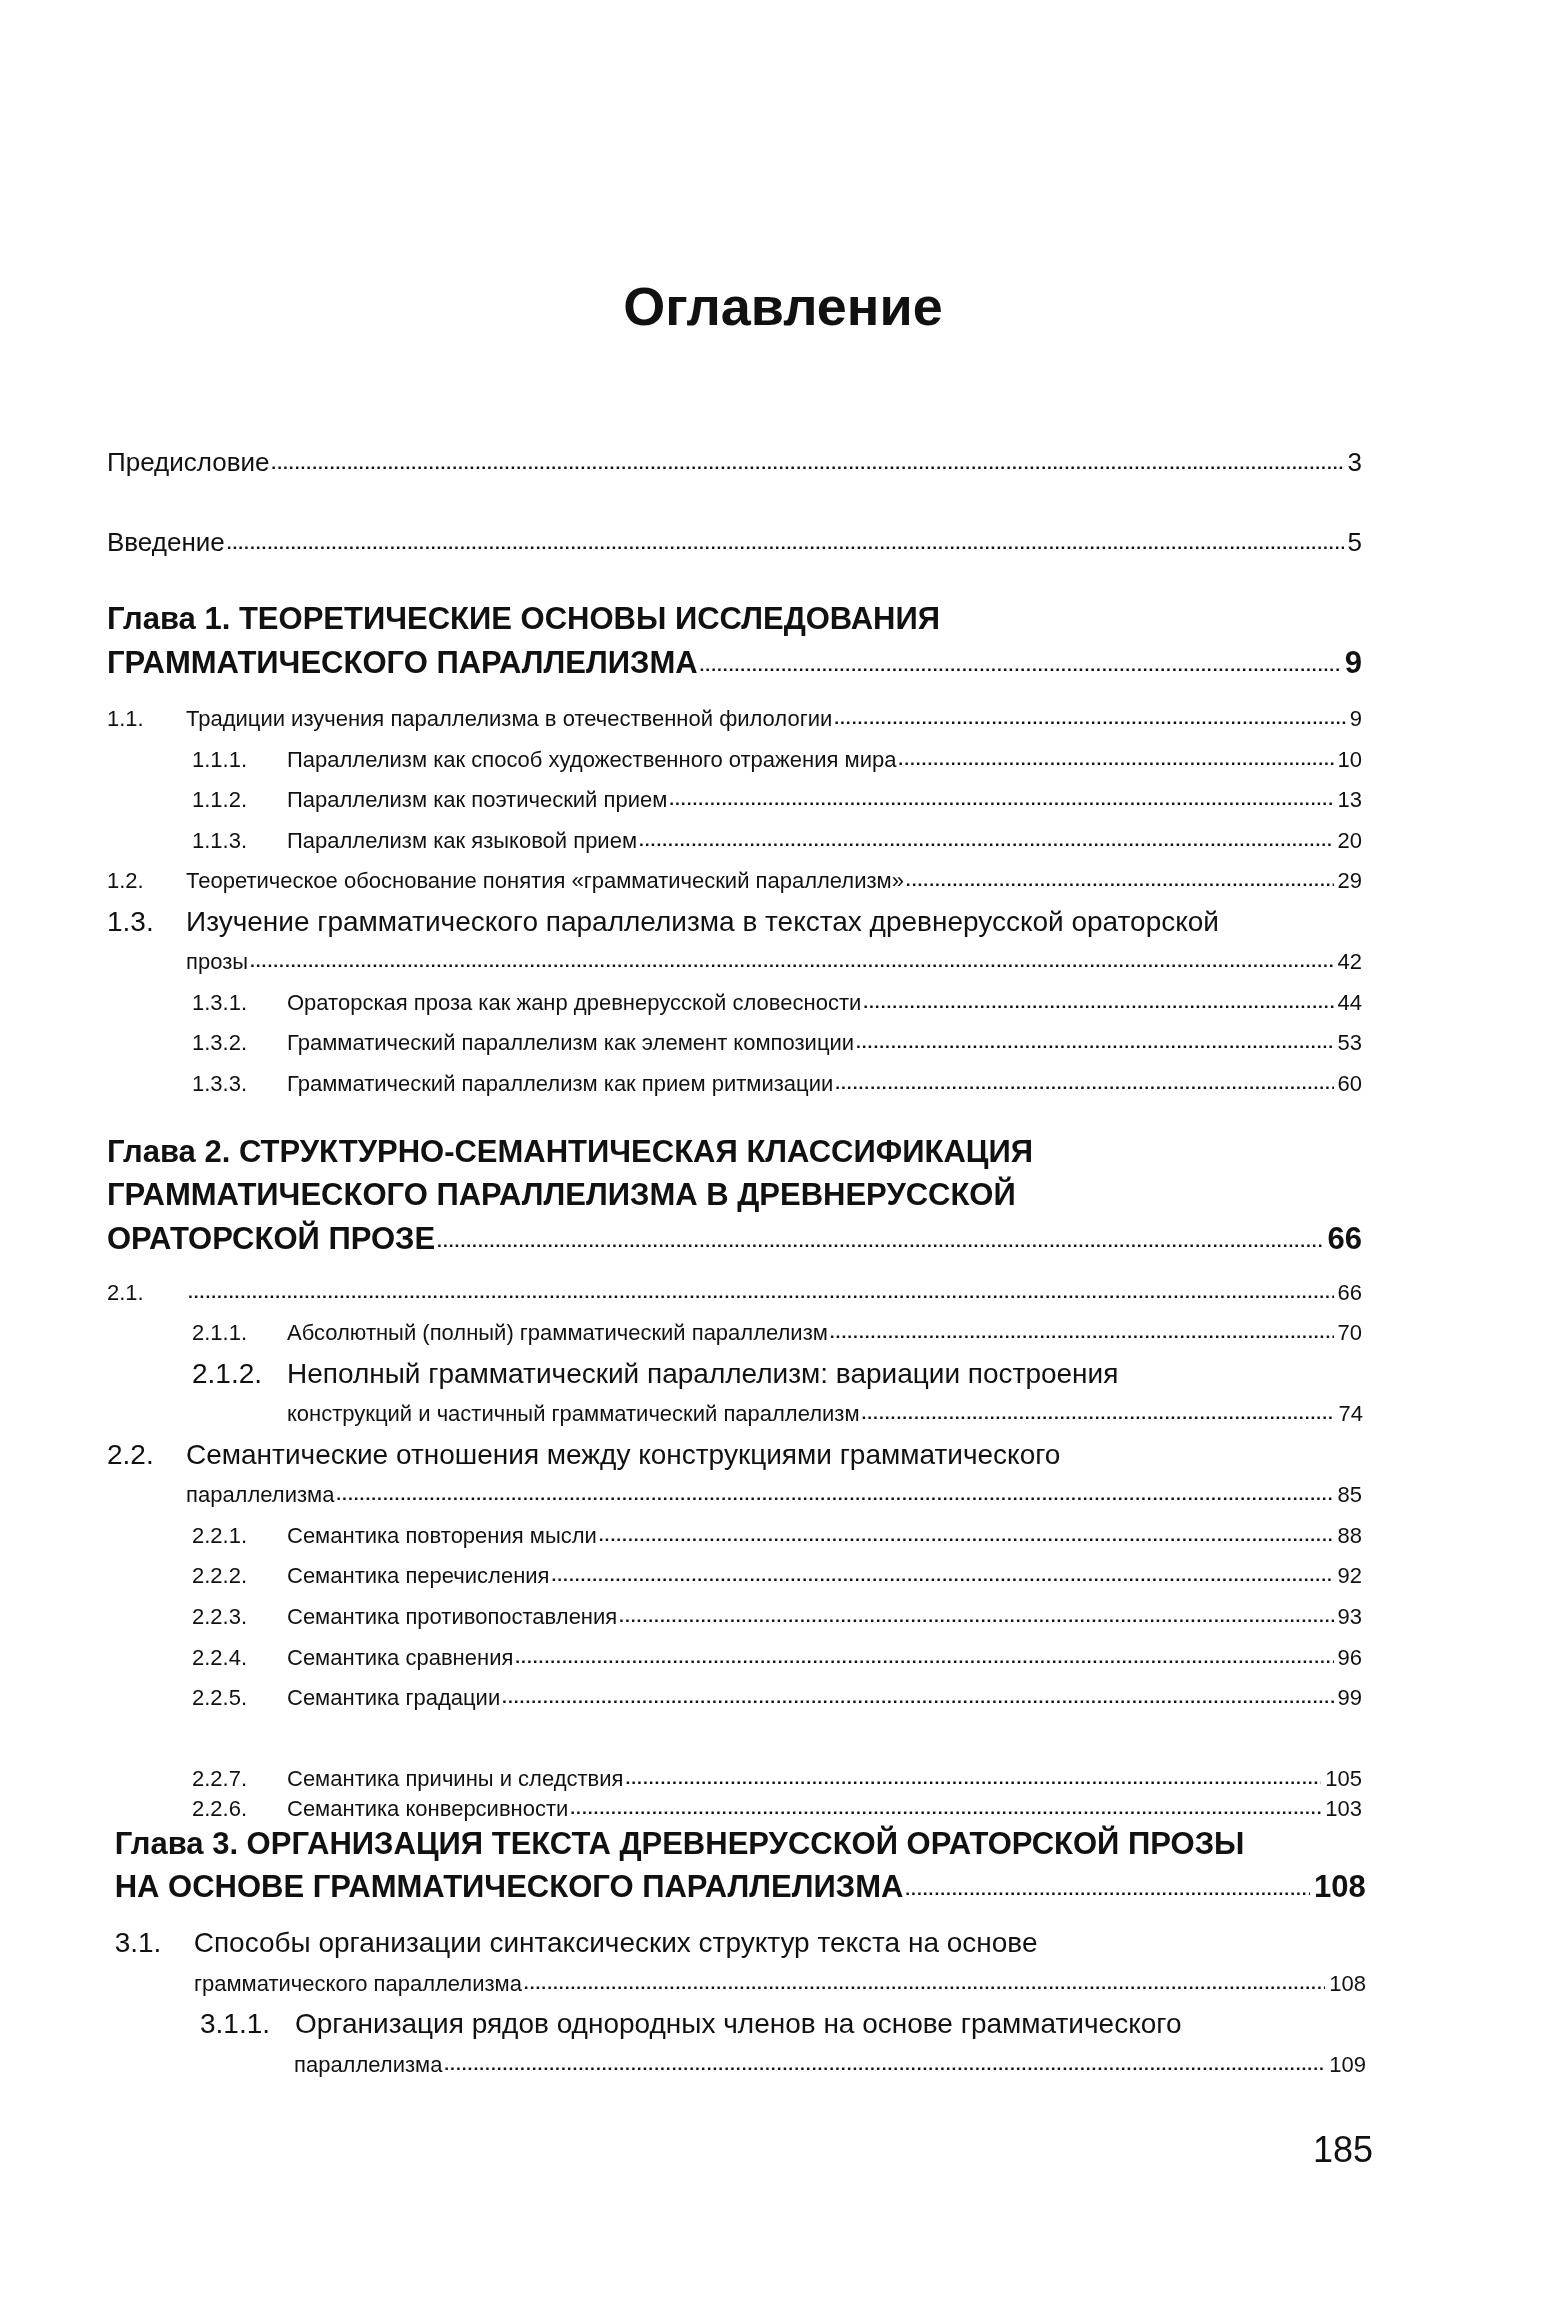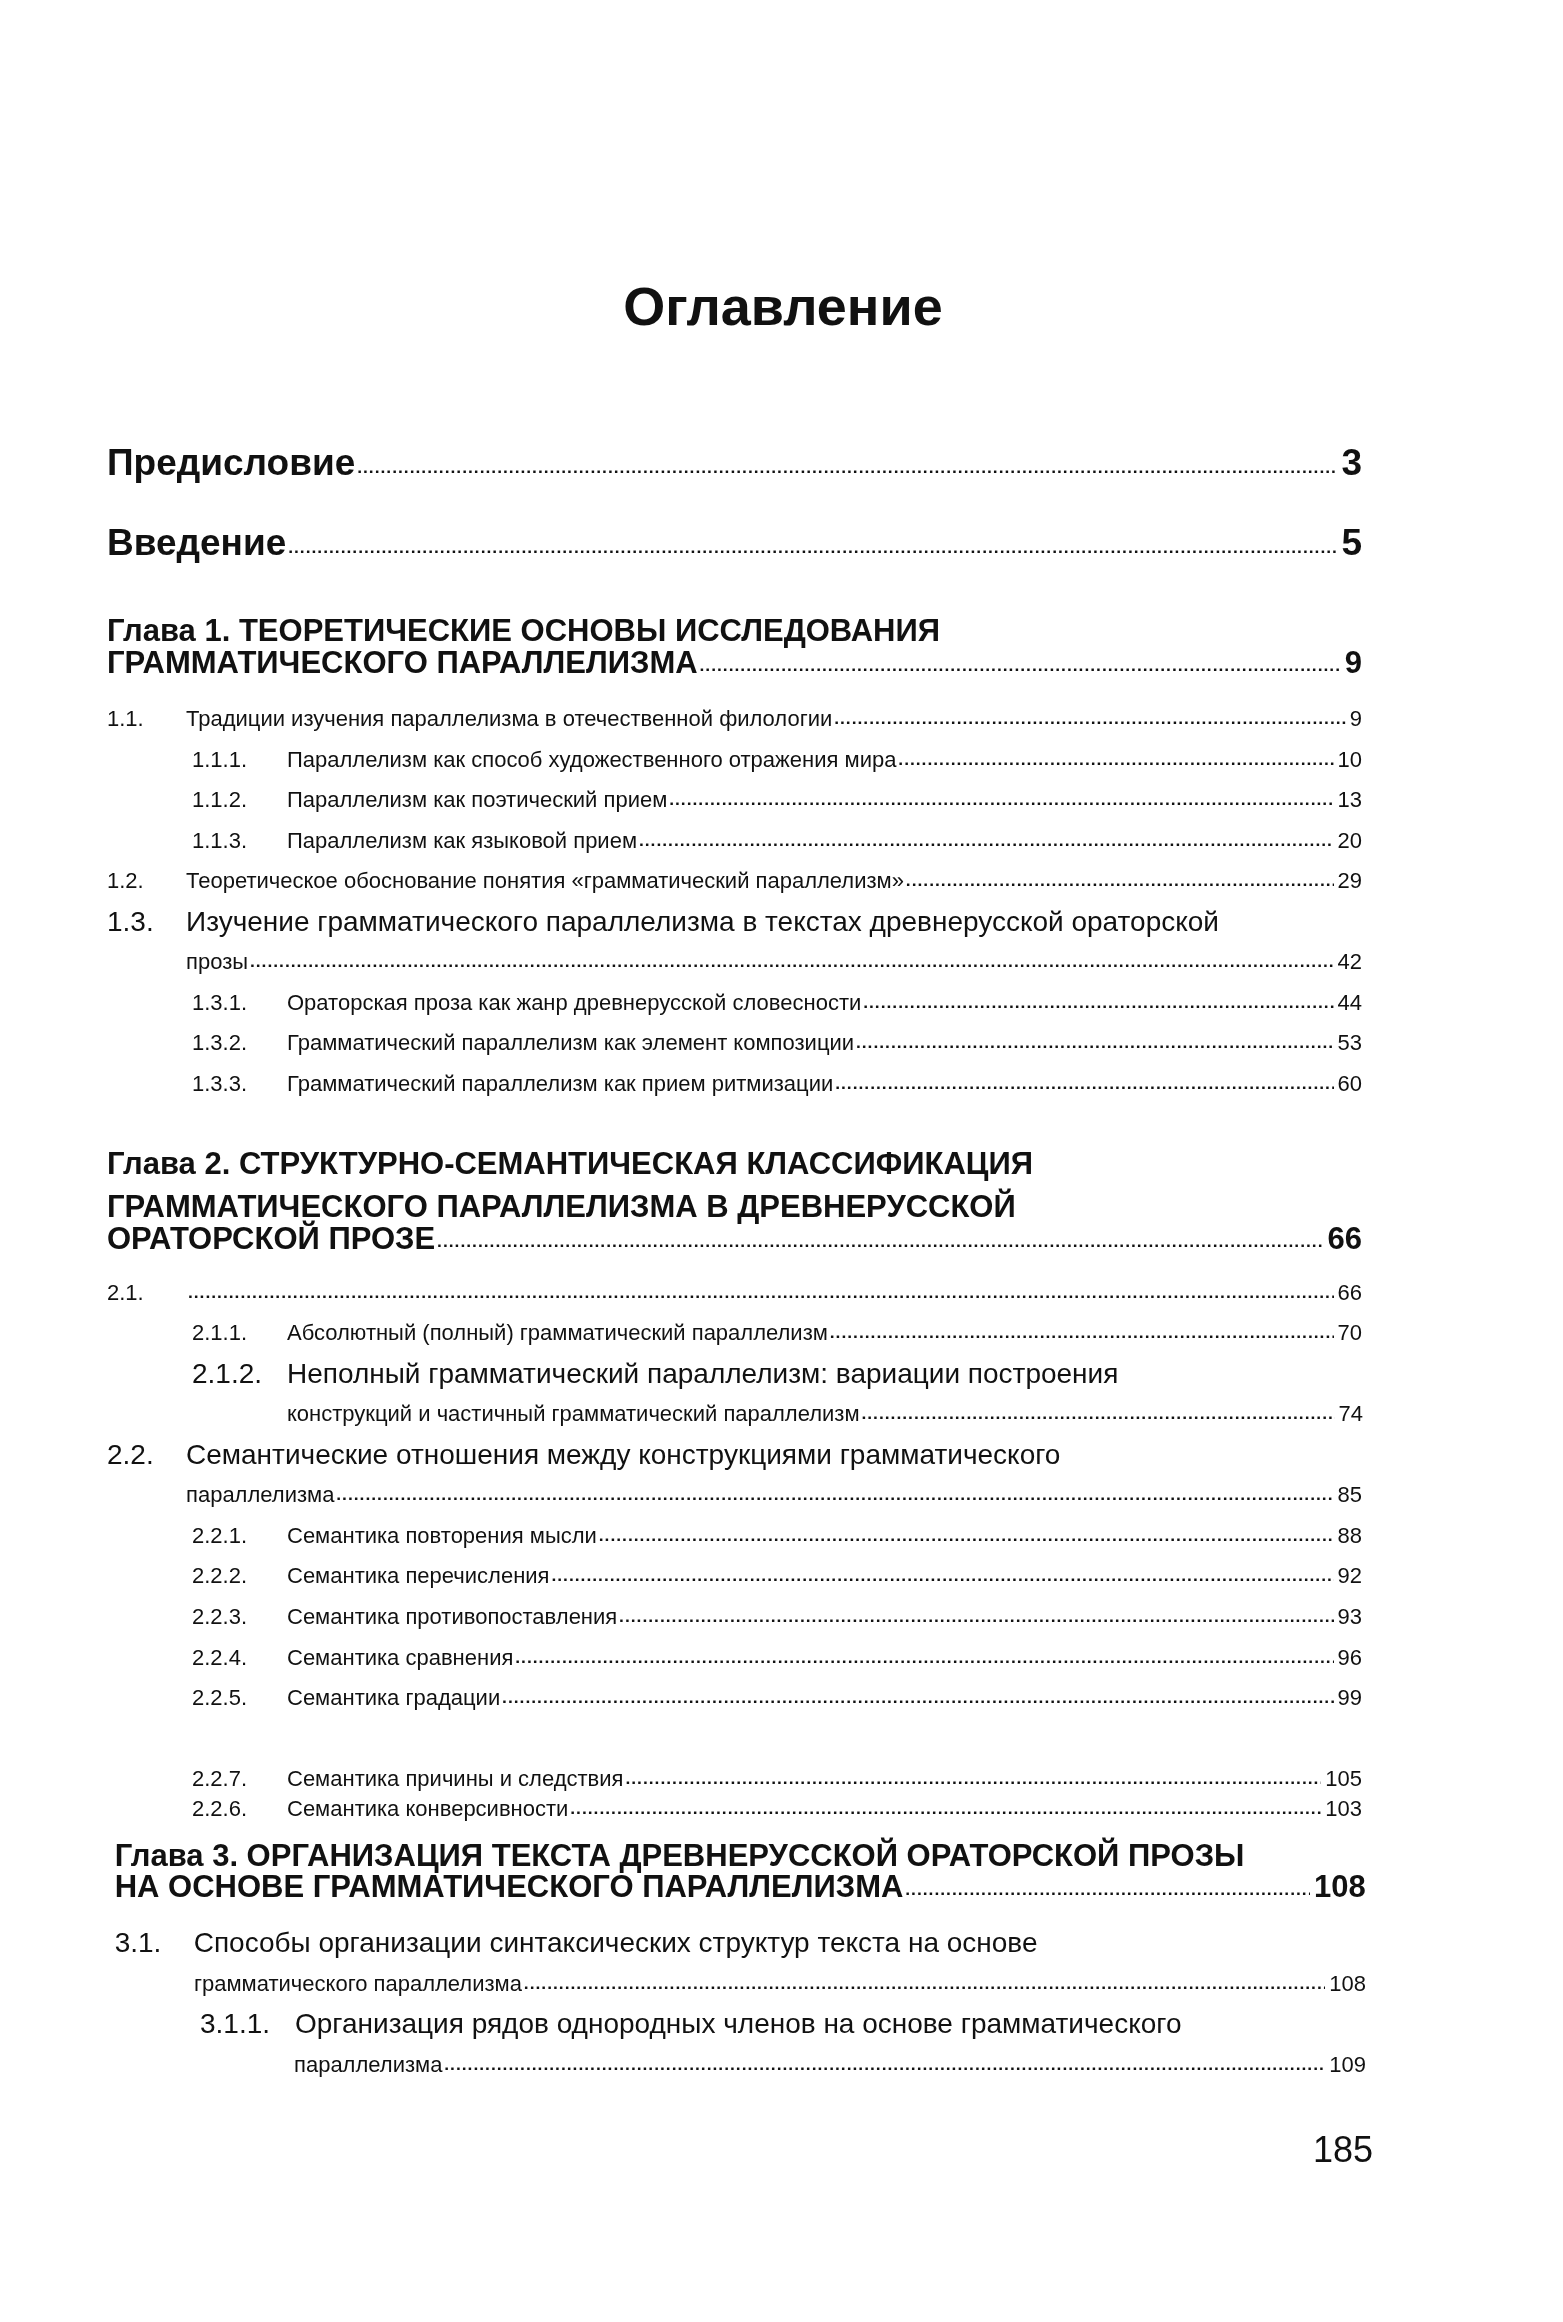--- a/index.html
+++ b/index.html
@@ -6,30 +6,30 @@
   body { width: 1563px; height: 2322px; position: relative; overflow: hidden;
          font-family: "Liberation Sans", "DejaVu Sans", sans-serif; color: #111; }
   .page-title { position: absolute; top: 239px; left: 0; width: 1566px; text-align: center;
                 font-size: 54px; font-weight: bold; letter-spacing: 0px; }
   .toc { position: absolute; left: 107px; top: 0; width: 1255px; }
   .row { position: absolute; left: 0; width: 1255px; height: 41px; display: flex; align-items: baseline;
          font-size: 22px; line-height: 41px; white-space: nowrap; }
   .leader { flex: 1; overflow: hidden; margin: 0 3.9px 0 1.9px; position: relative; top: -1.9px; }
   .leader::before { content: "................................................................................................................................................................................................................................................................................................................................................................"; letter-spacing: 1px; font-size: 17.4px; font-weight: bold; }
   .pg { text-align: right; }
-  .row.top { font-weight: bold; font-size: 37px; }
+  .row.top { font-weight: normal; font-size: 26px; }
   .row.chap { font-weight: bold; font-size: 31px; }
   .num1 { display: inline-block; width: 79px; }
   .num2 { display: inline-block; width: 95px; }
   .l1 { left: 0; width: 1255px; }
   .l2 { left: 85px; width: 1170px; justify-content: center; }
   .l2b { left: 79px; width: 1176px; }
   .l3 { left: 180px; width: 1076px; }
   .line-only { position: absolute; font-size: 28px; line-height: 41px; white-space: nowrap; }
-  .chapline { position: absolute; left: 0; font-weight: bold; font-size: 31px; line-height: 44px; white-space: nowrap; margin-top: 12px; }
+  .chapline { position: absolute; left: 0; font-weight: bold; font-size: 31px; line-height: 44px; white-space: nowrap; }
   .page-number { position: absolute; top: 2129px; left: 1313px; width: 56px; text-align: right; font-size: 36px; }
 </style>
 </head>
 <body>
 
 <h1 class="page-title">Оглавление</h1>
 
 <div class="toc">
 
   <div class="row top l1" style="top:442px">

